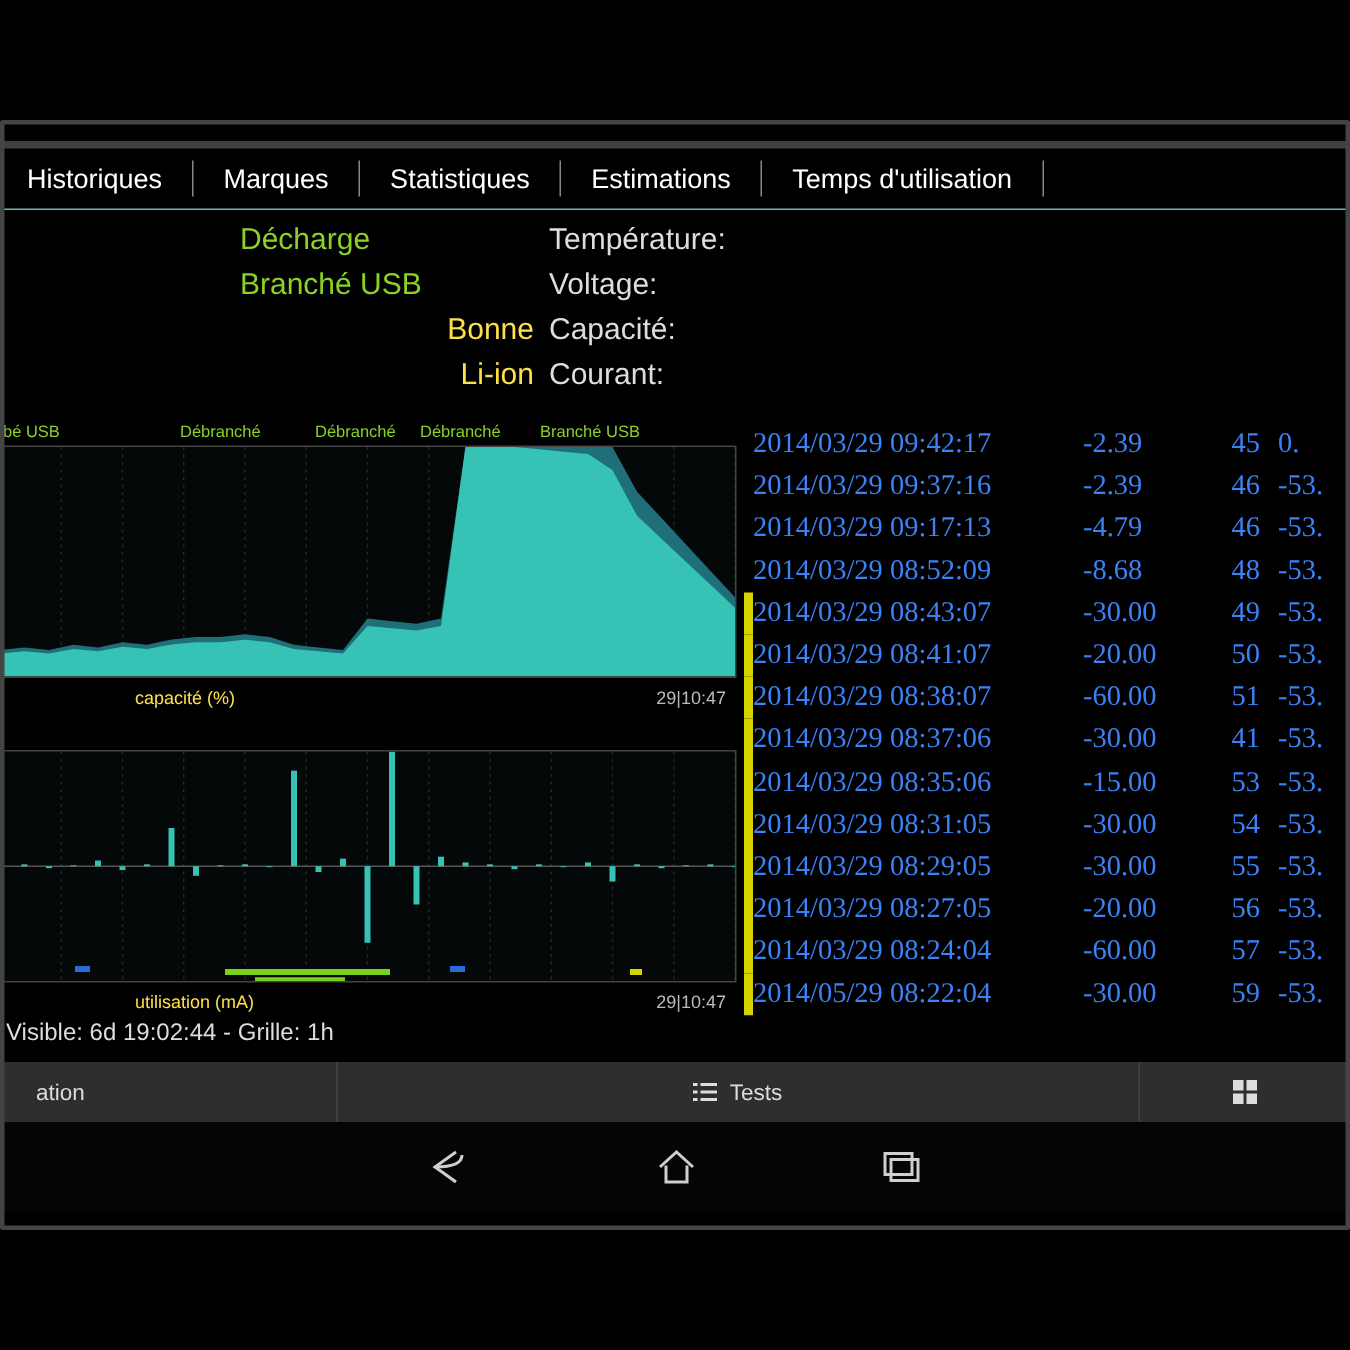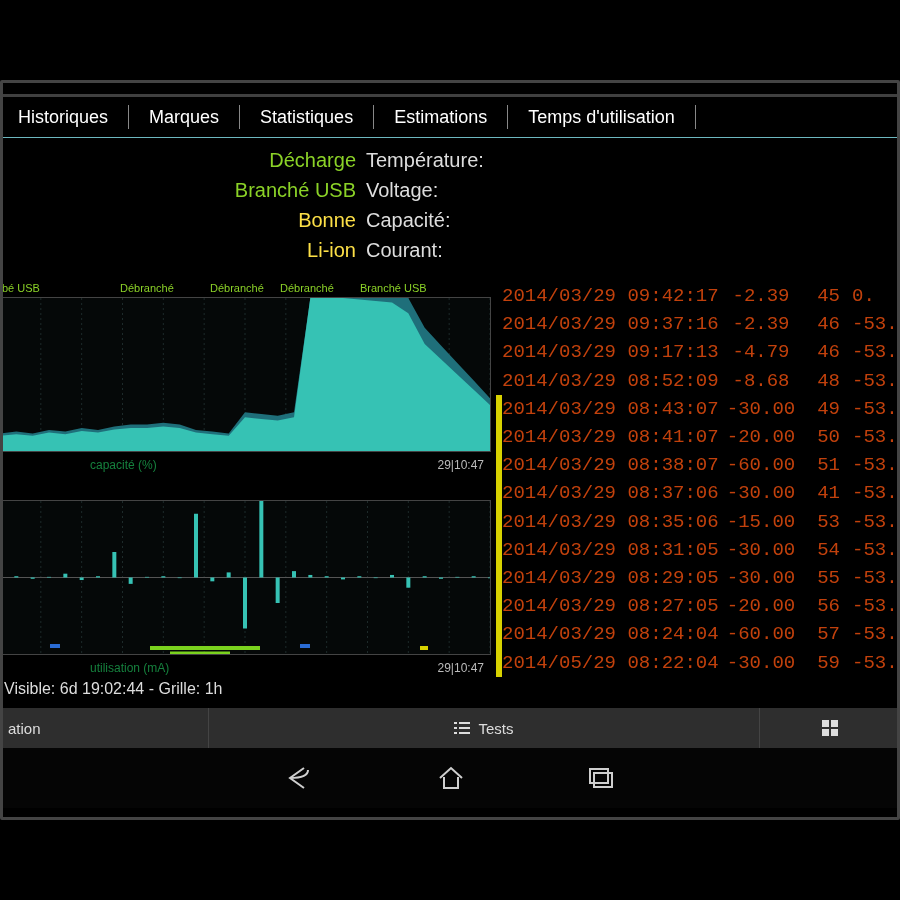--- a/index.html
+++ b/index.html
@@ -1,49 +1,49 @@
 <!DOCTYPE html>
 <html><head>
 <meta charset="utf-8">
 <style>
   html,body{margin:0;padding:0;background:#000;font-family:Arial,Helvetica,sans-serif;color:#ddd;width:900px;height:900px;overflow:hidden}
   .letterbox{position:absolute;left:0;width:900px;background:#000}
   .top-letter{top:0;height:80px}
   .bot-letter{bottom:0;height:80px}
   .screen{position:absolute;top:80px;left:0;width:900px;height:740px;background:#000;}
   .border{position:absolute;inset:0;border:3px solid #444;border-radius:2px;pointer-events:none}
-  .tabrow{position:absolute;top:14px;left:0;width:900px;height:40px;border-top:3px solid #404040;border-bottom:1px solid #6db7bf;background:#000;display:flex;align-items:center}
+  .tabrow{position:absolute;top:14px;left:0;width:900px;height:40px;border-top:5px solid #404040;border-bottom:1px solid #6db7bf;background:#000;display:flex;align-items:center}
   .tab{color:#fff;font-size:18px;padding:0 18px;height:100%;display:flex;align-items:center;white-space:nowrap;position:relative}
   .tabsep{height:24px;border-left:1px solid #888;margin:0 2px}
   .statusblk{position:absolute;top:65px;left:160px;width:540px;display:grid;grid-template-columns:200px 200px;column-gap:6px;font-size:20px;line-height:30px}
-  .statusblk .g{color:#8bd227;text-align:right;padding-right:4px}
+  .statusblk .g{color:#8bd227;text-align:left;padding-right:4px}
   .statusblk .w{color:#fde047;text-align:right;padding-right:4px}
   .statusblk .lbl{color:#ddd;text-align:left}
   .graphzone{position:absolute;top:200px;left:0;width:490px;height:400px}
   .gpanel{position:relative;width:490px;background:#000;}
   .gpanel.cap{height:195px}
   .gpanel.util{height:195px;margin-top:8px}
   .plot{position:absolute;left:0;right:0;top:18px;bottom:24px;background:#050808;outline:1px solid #444}
   .topmarks{position:absolute;top:2px;left:0;right:0;height:14px;font-size:11px;color:#8bd227}
   .mark{position:absolute;top:0}
-  .xlab{position:absolute;bottom:3px;left:90px;font-size:12px;color:#15803d}
+  .xlab{position:absolute;bottom:3px;left:90px;font-size:12px;color:#fde047}
   .xr{position:absolute;bottom:3px;right:6px;font-size:12px;color:#bbb}
   .footer{position:absolute;left:4px;top:600px;font-size:16px;color:#ddd}
   .bottombar{position:absolute;top:628px;left:0;width:900px;height:40px;background:#2e2e2e;display:flex;align-items:center}
   .bbtn{height:100%;display:flex;align-items:center;justify-content:center;color:#ddd;font-size:15px;border-right:1px solid #444}
   .ico{margin-right:8px}
   .sysbar{position:absolute;top:668px;left:0;width:900px;height:60px;background:#050505;display:flex;align-items:center;justify-content:center;gap:120px}
   .sysbtn{color:#cfcfcf}
   svg{display:block}
   .log{position:absolute;top:202px;left:496px;width:404px;height:395px;background:#000;overflow:hidden}
-  .logrow{display:flex;font-family:Liberation Mono, monospace;font-size:19px;line-height:28.2px;color:#c2410c;white-space:pre}
+  .logrow{display:flex;font-family:Liberation Serif, serif;font-size:19px;line-height:28.2px;color:#3b82f6;white-space:pre}
   .logrow .bar{width:6px;align-self:stretch}
   .logrow .bar.on{background:#d8d200}
   .logrow .ts{width:220px}
-  .logrow .ma{width:78px;text-align:center}
+  .logrow .ma{width:78px;text-align:left}
   .logrow .pct{width:40px;text-align:right;margin-left:0}
   .logrow .v{margin-left:12px}
 </style>
 </head>
 <body>
 
 <div class="letterbox top-letter"></div>
 <div class="letterbox bot-letter"></div>
 
 <div class="screen">
@@ -179,21 +179,21 @@
       <div class="logrow"><span class="bar on"></span><span class="ts">2014/03/29 08:31:05</span><span class="ma">-30.00</span><span class="pct">54</span><span class="v">-53.</span></div>
       <div class="logrow"><span class="bar on"></span><span class="ts">2014/03/29 08:29:05</span><span class="ma">-30.00</span><span class="pct">55</span><span class="v">-53.</span></div>
       <div class="logrow"><span class="bar on"></span><span class="ts">2014/03/29 08:27:05</span><span class="ma">-20.00</span><span class="pct">56</span><span class="v">-53.</span></div>
       <div class="logrow"><span class="bar on"></span><span class="ts">2014/03/29 08:24:04</span><span class="ma">-60.00</span><span class="pct">57</span><span class="v">-53.</span></div>
       <div class="logrow"><span class="bar on"></span><span class="ts">2014/05/29 08:22:04</span><span class="ma">-30.00</span><span class="pct">59</span><span class="v">-53.</span></div>
     </div>
 
   <div class="footer">Visible: 6d 19:02:44 - Grille: 1h</div>
 
   <div class="bottombar">
-    <div class="bbtn" style="width:200px;justify-content:flex-start;padding-left:8px">ation</div>
+    <div class="bbtn" style="width:200px;justify-content:flex-start;padding-left:24px">ation</div>
     <div class="bbtn" style="flex:1">
       <span class="ico">
         <svg width="16" height="14">
             <rect x="0" y="1" width="3" height="2" fill="#ddd"></rect>
             <rect x="5" y="1" width="11" height="2" fill="#ddd"></rect>
             <rect x="0" y="6" width="3" height="2" fill="#ddd"></rect>
             <rect x="5" y="6" width="11" height="2" fill="#ddd"></rect>
             <rect x="0" y="11" width="3" height="2" fill="#ddd"></rect>
             <rect x="5" y="11" width="11" height="2" fill="#ddd"></rect>
           </svg>

